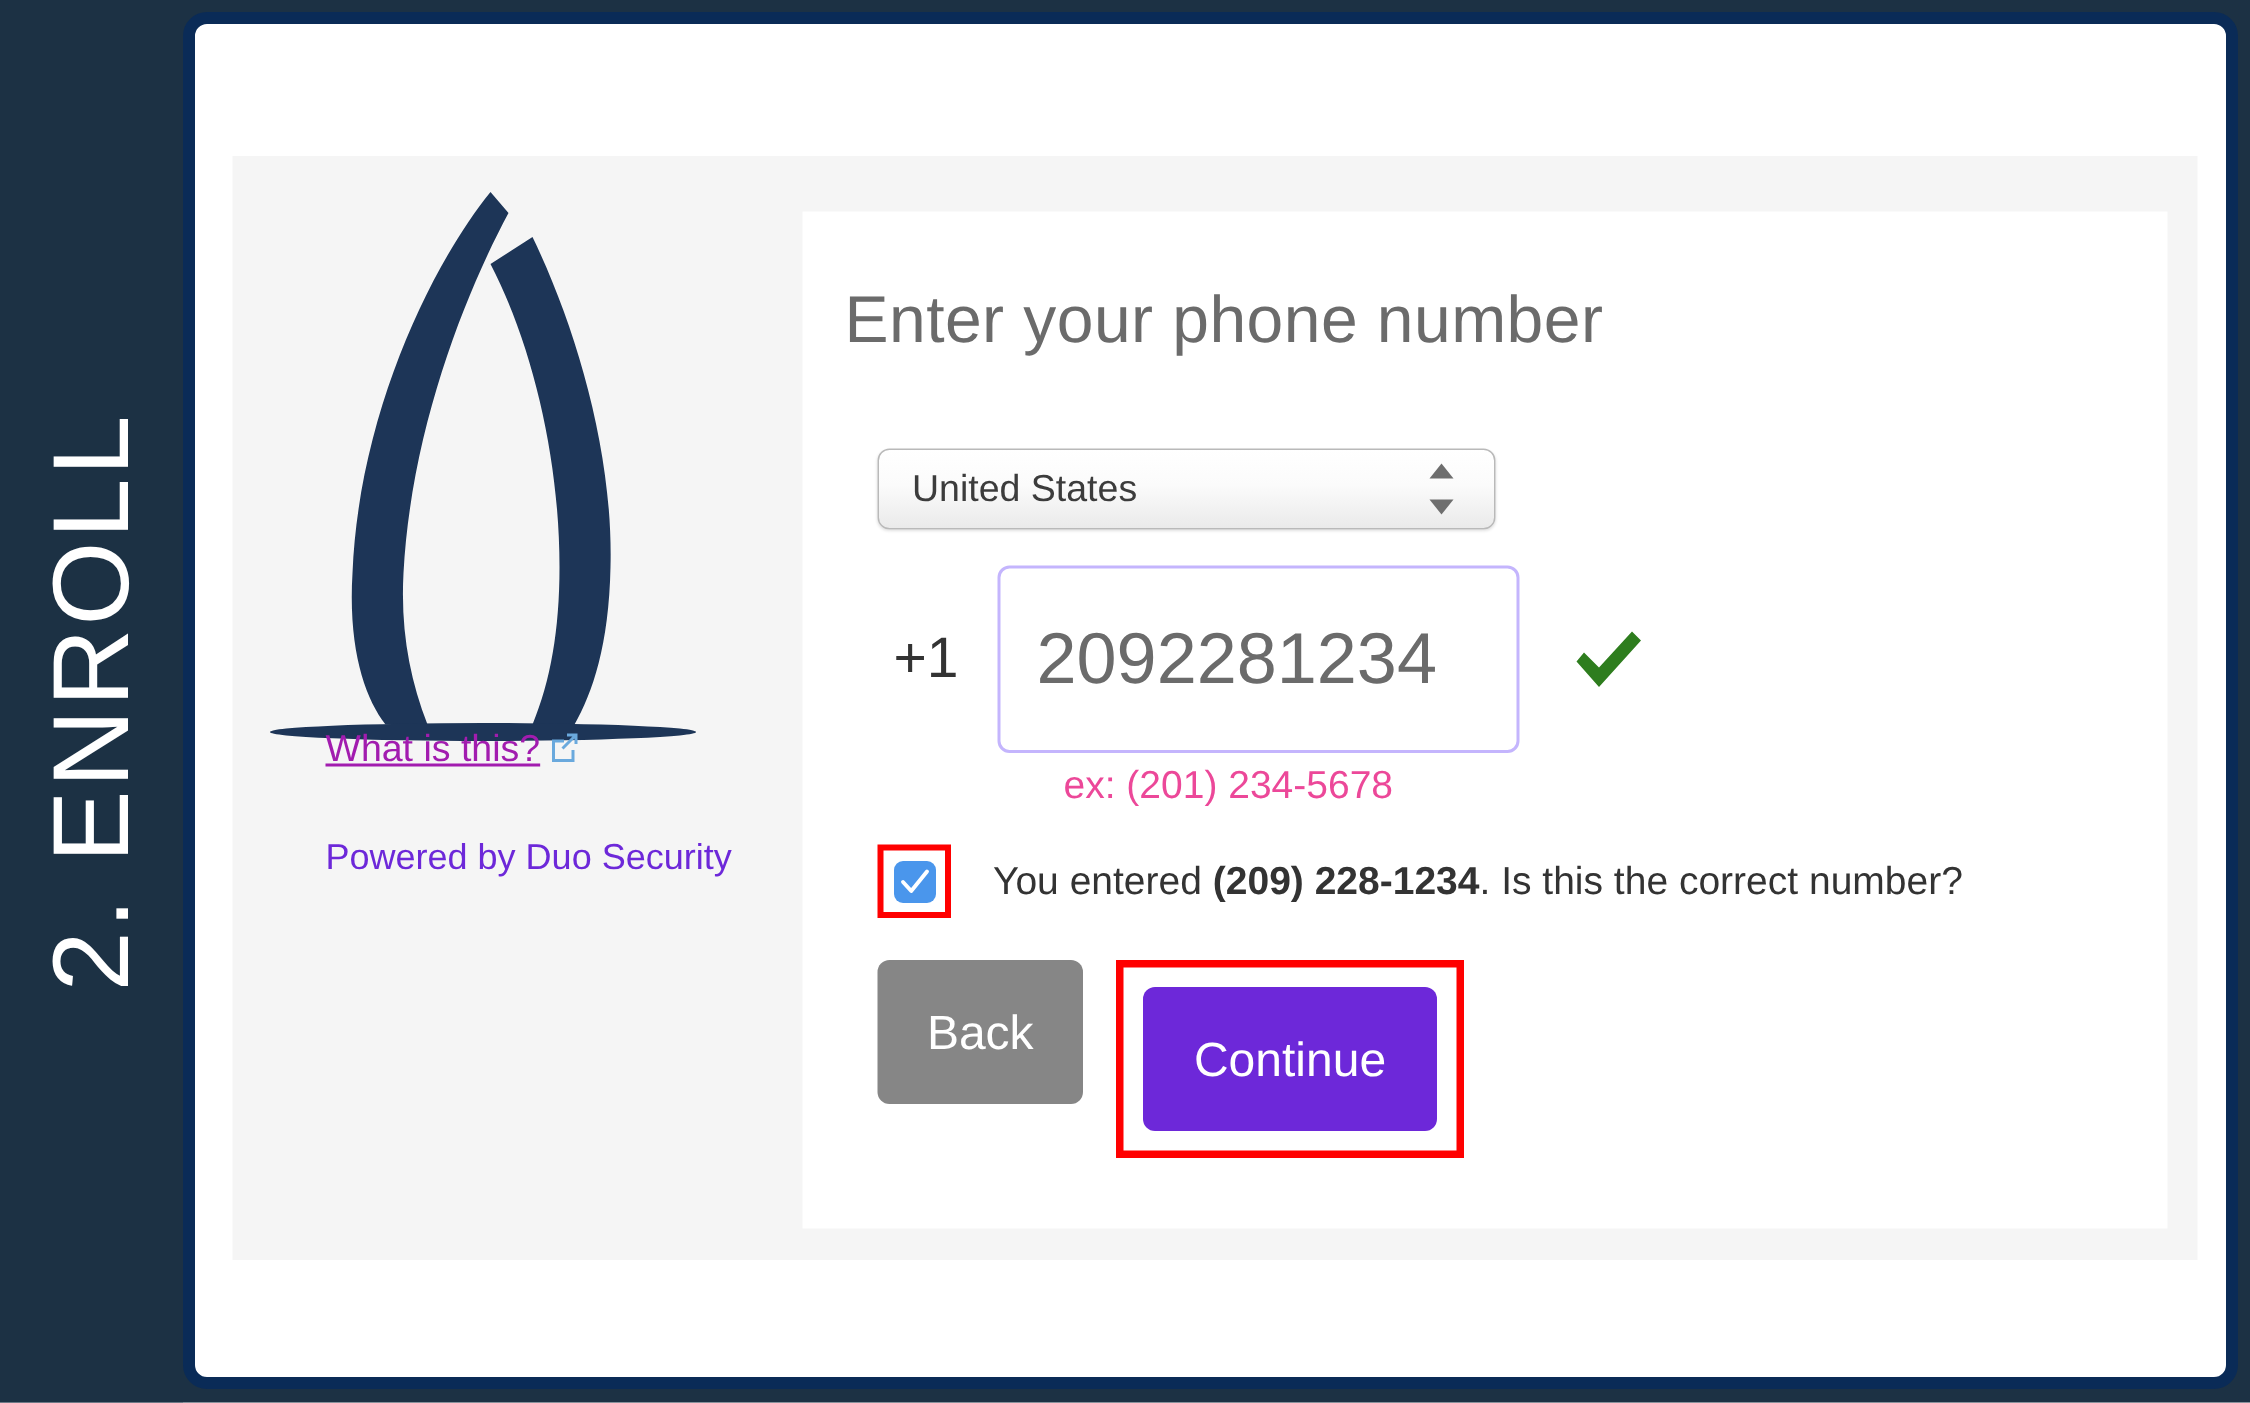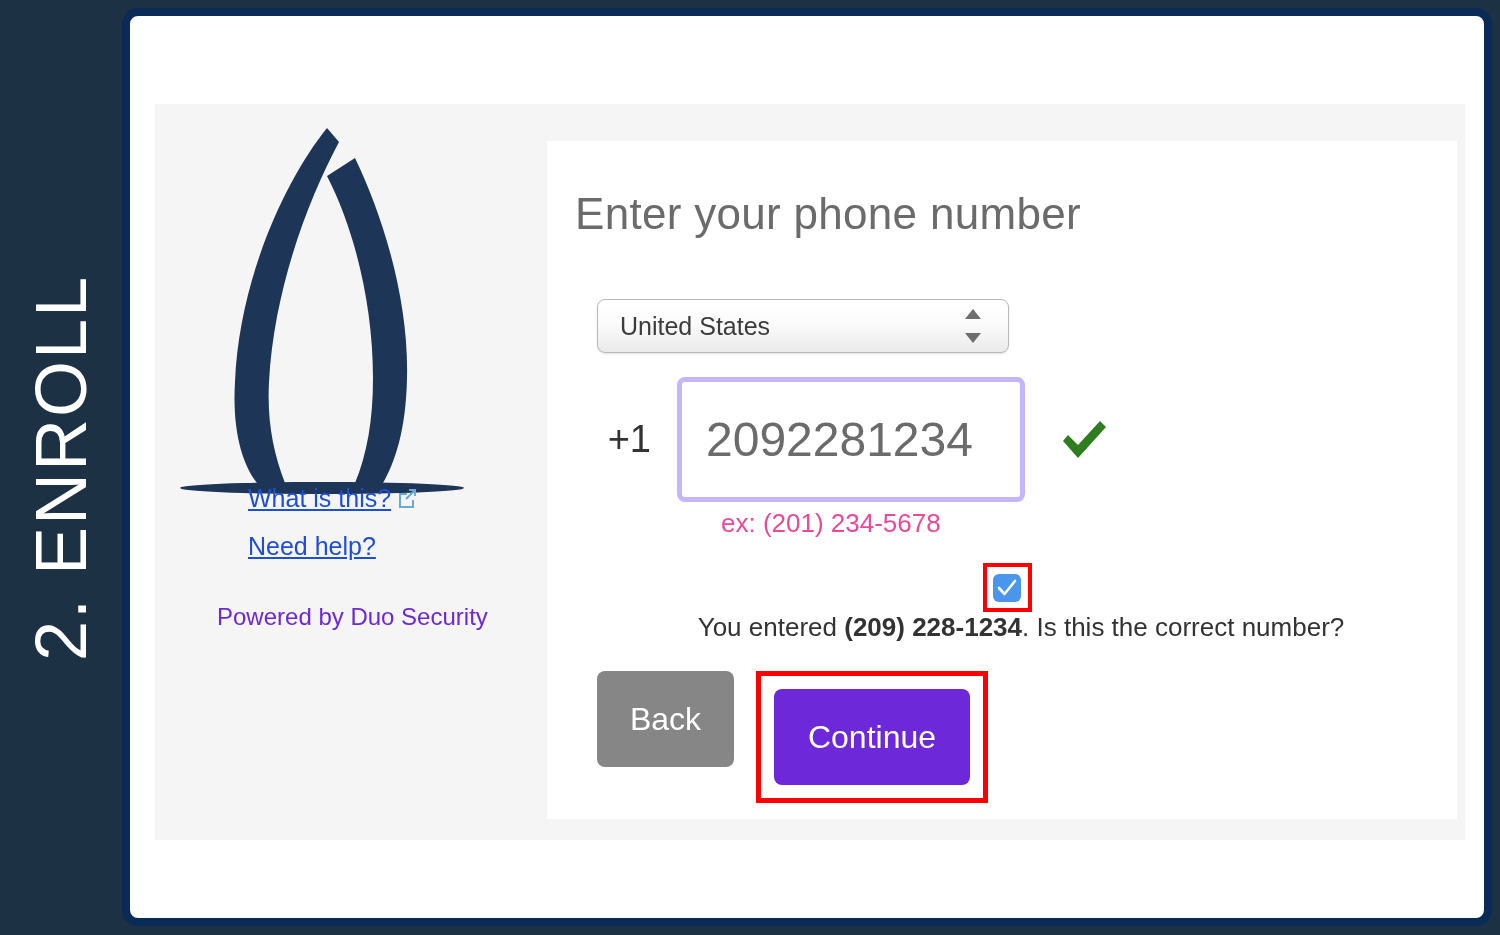--- a/index.html
+++ b/index.html
@@ -74,44 +74,43 @@
     margin-top: -22px;
   }
 
   #brand-links {
     margin-top: -18px;
     margin-left: 30px;
   }
 
   .brand-link {
     display: block;
-    color: #1d4ed8;
+    color: #a21caf;
     font-size: 25px;
     text-decoration: underline;
     margin-bottom: 17px;
     white-space: nowrap;
-    margin-left: 31px;
   }
   .brand-link .ext-link-icon {
     display: inline-block;
     vertical-align: -2px;
     margin-left: 5px;
   }
 
   #powered-by {
     margin-top: 42px;
     margin-left: 30px;
     color: #6d28d9;
     font-size: 24px;
   }
 
   
   #form-panel {
     position: absolute;
-    left: 392px;
+    left: 380px;
     top: 37px;
     width: 910px;
     height: 678px;
     background: #ffffff;
     padding: 48px 40px 0 28px;
   }
 
   #form-title {
     font-size: 44px;
     font-weight: 300;
@@ -165,21 +164,21 @@
   #country-code {
     font-size: 38px;
     color: #333333;
     width: 80px;
     text-align: right;
     padding-right: 26px;
   }
   #phone-input {
     width: 348px;
     height: 125px;
-    border: 5px solid #c4b5fd;
+    border: 2px solid #c4b5fd;
     border-radius: 8px;
     background: #ffffff;
     font-family: "Liberation Sans", sans-serif;
     font-size: 48px;
     color: #6b6b6b;
     padding: 0 24px;
     outline: none;
   }
   #phone-valid-icon {
     margin-left: 34px;
@@ -192,21 +191,20 @@
     font-size: 26px;
     color: #ec4899;
   }
 
   
   #confirm-row {
     margin-top: 24px;
     margin-left: 22px;
     display: flex;
     align-items: center;
-    flex-direction: column;
   }
   #confirm-check-highlight {
     width: 49px;
     height: 49px;
     border: 4px solid #ff0000;
     background: #ffffff;
     display: flex;
     align-items: center;
     justify-content: center;
     flex: 0 0 auto;
@@ -294,21 +292,20 @@
       </svg>
 
       <div id="brand-links">
         <a class="brand-link" href="#"><span>What is this?</span><span class="ext-link-icon">
             <svg width="22" height="22" viewBox="0 0 22 22">
               <path d="M3 6 h8 v2 H5 v11 h11 v-6 h2 v8 H3 Z" fill="#6aa9dd"></path>
               <path d="M13 2 h7 v7 h-2 V5.4 l-7.3 7.3 -1.4-1.4 L16.6 4 H13 Z" fill="#6aa9dd"></path>
             </svg>
           </span></a>
 
-        <a class="brand-link" href="#"><span>Need help?</span></a>
       </div>
 
       <div id="powered-by">Powered by Duo Security</div>
     </div>
 
     <div id="form-panel">
 
       <div id="form-title">Enter your phone number</div>
 
       <div id="country-row">

